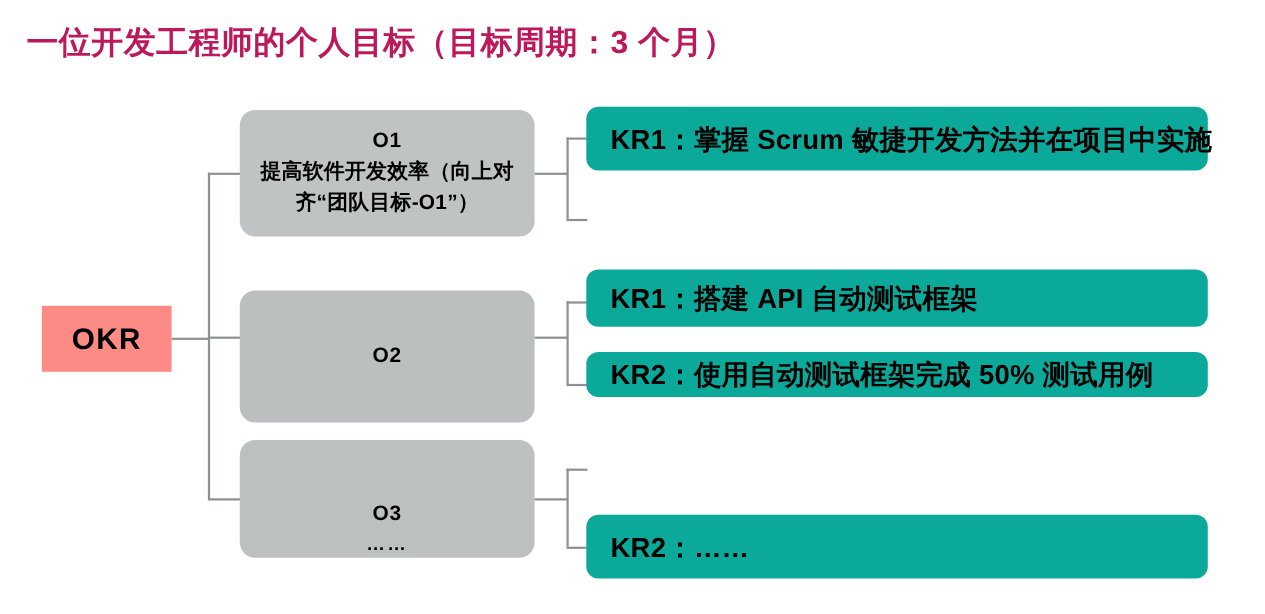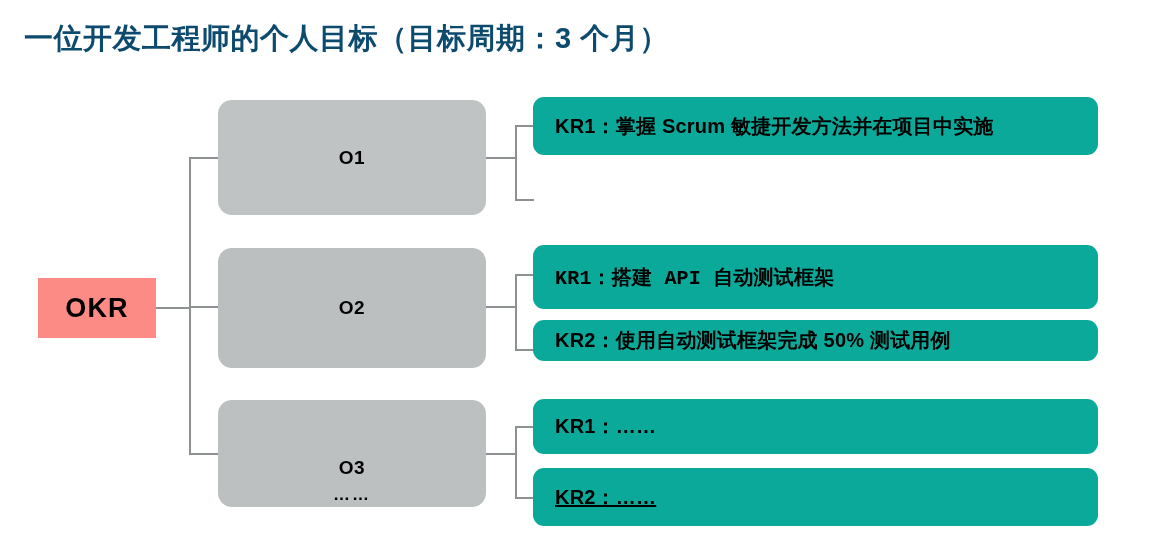--- a/index.html
+++ b/index.html
@@ -19,21 +19,21 @@
     overflow: hidden;
   }
 
   
   #page-title {
     position: absolute;
     left: 24px;
     top: 19px;
     font-size: 29px;
     font-weight: bold;
-    color: #0c4a6e;
+    color: #be185d;
     letter-spacing: 0.5px;
     white-space: nowrap;
   }
 
   
   .node {
     position: absolute;
     box-sizing: border-box;
     border-radius: 12px;
     display: flex;
@@ -74,44 +74,44 @@
     letter-spacing: 0.6px;
     line-height: 1.45;
   }
   .objective .obj-desc {
     font-size: 19px;
     font-weight: bold;
     line-height: 1.5;
     letter-spacing: 0.2px;
   }
   #objective-1 { top: 100px;  height: 115px; }
-  #objective-2 { top: 248px;  height: 120px; background: #bcbfc0; }
+  #objective-2 { top: 264px;  height: 120px; background: #bcbfc0; }
   #objective-3 { top: 400px;  height: 107px; background: #bdc0c1; justify-content: flex-end; }
   #objective-3 .obj-desc { font-size: 17px; letter-spacing: 2px; }
 
   
   .kr {
     background: #0ba99a;
     border-radius: 11px;
     left: 533px;
     width: 565px;
     padding: 0 22px;
   }
   .kr .kr-text {
-    font-size: 20px;
+    font-size: 25px;
     font-weight: bold;
     letter-spacing: 0.2px;
     white-space: nowrap;
   }
   #kr-1-1 { top: 97px;  height: 58px; }
   #kr-1-2 { top: 170px; height: 58px; }
-  #kr-2-1 { top: 245px; height: 64px; font-family: Liberation Mono, monospace; }
+  #kr-2-1 { top: 245px; height: 52px; }
   #kr-2-2 { top: 320px; height: 41px; }
   #kr-3-1 { top: 399px; height: 55px; }
-  #kr-3-2 { top: 468px; height: 58px; text-decoration: underline; }
+  #kr-3-2 { top: 468px; height: 58px; }
 
   
   .line {
     position: absolute;
     background: #8d9192;
   }
   .line.h { height: 1.6px; }
   .line.v { width: 1.6px; }
 </style>
 </head>
@@ -145,20 +145,21 @@
   <div class="line v" style="left:515px; top:426px; height:71px;"></div>
   <div class="line h" style="left:515px; top:426px; width:19px;"></div>
   <div class="line h" style="left:515px; top:497px; width:19px;"></div>
 
   <div class="node" id="root-node">
     <span class="node-label">OKR</span>
   </div>
 
   <div class="node objective" id="objective-1">
     <span class="obj-code">O1</span>
+    <span class="obj-desc">提高软件开发效率（向上对齐“团队目标-O1”）</span>
   </div>
 
   <div class="node objective" id="objective-2">
     <span class="obj-code">O2</span>
   </div>
 
   <div class="node objective" id="objective-3">
     <span class="obj-code">O3</span>
     <span class="obj-desc">……</span>
   </div>
@@ -167,20 +168,17 @@
     <span class="kr-text">KR1：掌握 Scrum 敏捷开发方法并在项目中实施</span>
   </div>
 
   <div class="node kr" id="kr-2-1">
     <span class="kr-text">KR1：搭建 API 自动测试框架</span>
   </div>
   <div class="node kr" id="kr-2-2">
     <span class="kr-text">KR2：使用自动测试框架完成 50% 测试用例</span>
   </div>
 
-  <div class="node kr" id="kr-3-1">
-    <span class="kr-text">KR1：……</span>
-  </div>
   <div class="node kr" id="kr-3-2">
     <span class="kr-text">KR2：……</span>
   </div>
 
 </div>
 
 </body></html>

